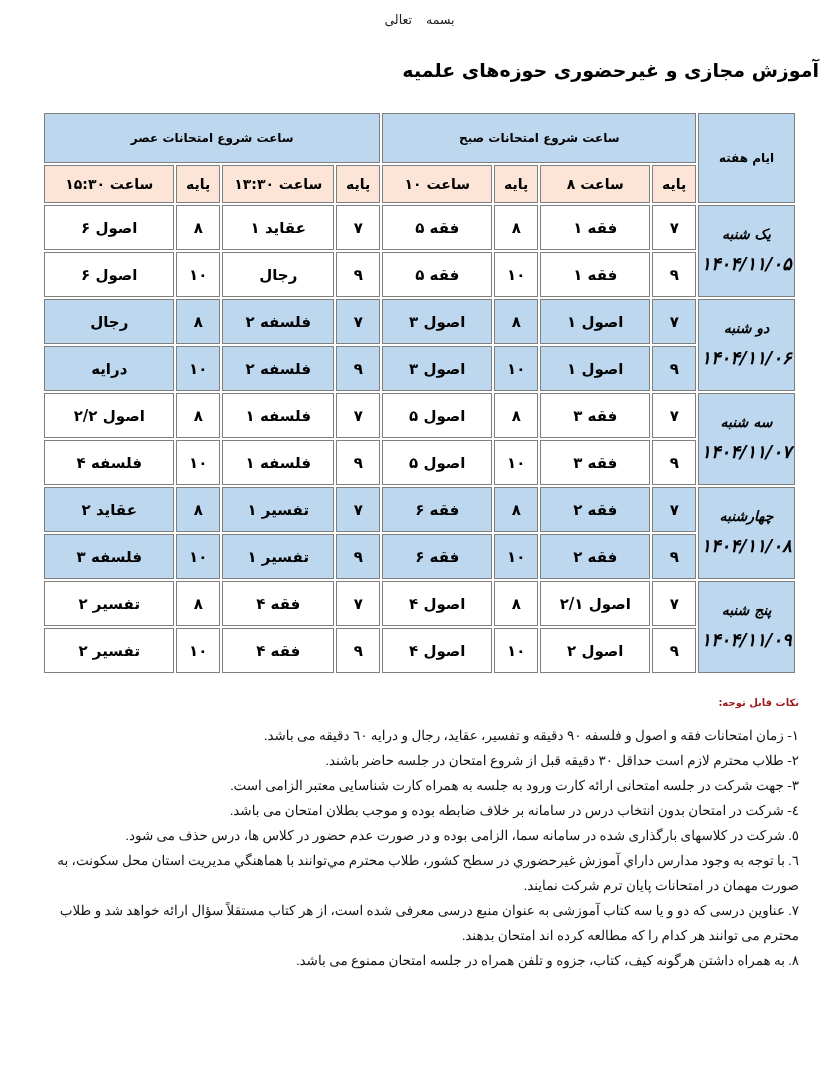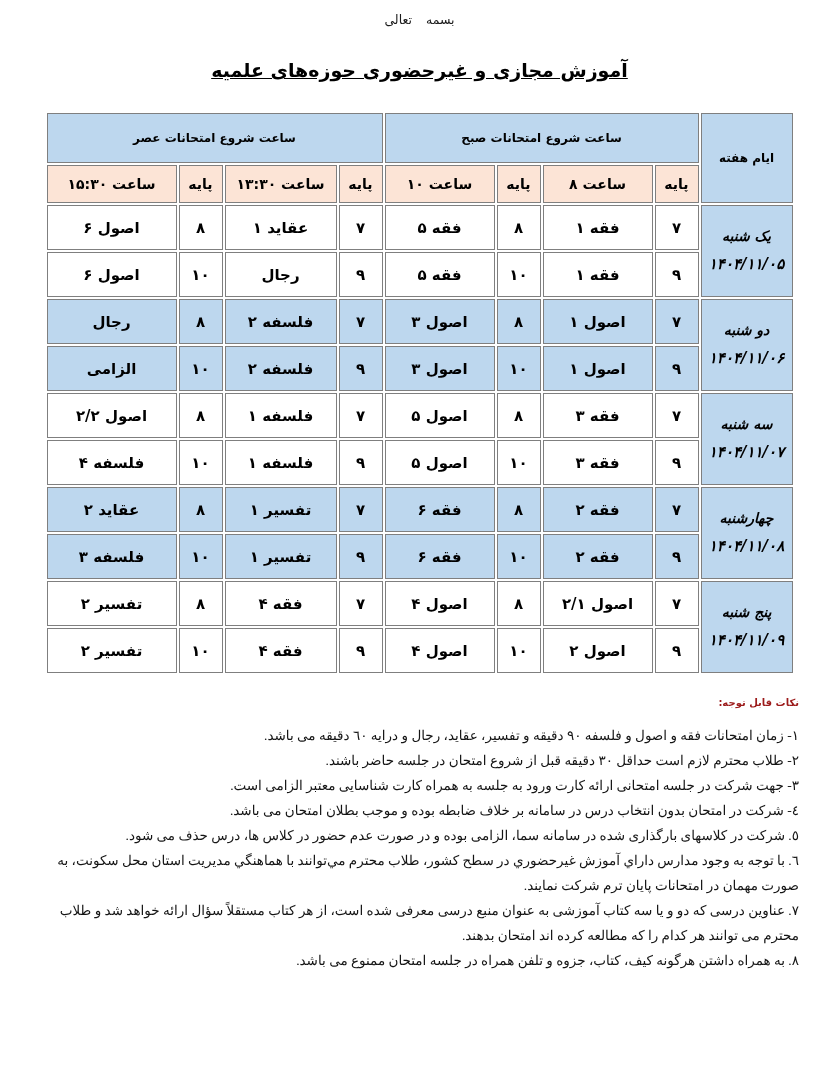--- a/index.html
+++ b/index.html
@@ -15,40 +15,40 @@
   }
   .page{direction:rtl;width:839px;height:1079px;box-sizing:border-box;padding-top:12px;}
   .bismillah{
     text-align:center;font-size:12.5px;color:#1a1a1a;word-spacing:10px;letter-spacing:1px;
   }
   .title{
     margin:26px 20px 0 20px;text-align:center;
     font-size:21px;font-weight:bold;line-height:1.4;
   }
   .subtitle{
-    margin:32px 20px 0 20px;text-align:center;
-    font-size:19px;font-weight:bold;text-decoration:underline;
+    margin:32px 20px 0 20px;text-align:right;
+    font-size:19px;font-weight:bold;
   }
   table.exam{
     margin:30px auto 0 auto;
     border-collapse:separate;border-spacing:2px;
     background:#ffffff;table-layout:fixed;
   }
   table.exam th, table.exam td{
     border:1px solid var(--border);
     text-align:center;vertical-align:middle;
     font-weight:bold;padding:0 2px;overflow:hidden;
   }
   tr.h1 th{background:var(--blue);height:48px;font-size:12px;}
   tr.h2 th{background:var(--peach);height:36px;font-size:14px;}
   th.days-head{background:var(--blue);font-size:15px;margin-left:8px;}
   tbody td{height:43px;font-size:15px;background:#ffffff;}
   tbody tr.shaded td{background:var(--blue);}
   tbody td.day-cell{background:var(--blue);font-size:14px;line-height:1.9;font-style:italic;}
-  tbody td.day-cell .date{font-size:15px;}
+  tbody td.day-cell .date{font-size:18px;}
   .notes{margin:22px 40px 0 34px;}
   .notes-heading{
     color:var(--notes-red);font-weight:bold;font-size:10px;margin-bottom:16px;
   }
   .note{
     font-size:13.5px;line-height:1.85;color:#141414;
     text-align:right;margin:0;font-family:Liberation Serif, serif;
   }
 </style>
 </head>
@@ -130,21 +130,21 @@
           <td>رجال</td>
         </tr>
         <tr class="shaded">
           <td>۹</td>
           <td>اصول ۱</td>
           <td>۱۰</td>
           <td>اصول ۳</td>
           <td>۹</td>
           <td>فلسفه ۲</td>
           <td>۱۰</td>
-          <td>الزامی</td>
+          <td>درایه</td>
         </tr>
         <tr>
           <td class="day-cell" rowspan="2">
             <div>سه شنبه</div>
             <div class="date">۱۴۰۴/۱۱/۰۷</div>
           </td>
           <td>۷</td>
           <td>فقه ۳</td>
           <td>۸</td>
           <td>اصول ۵</td>

